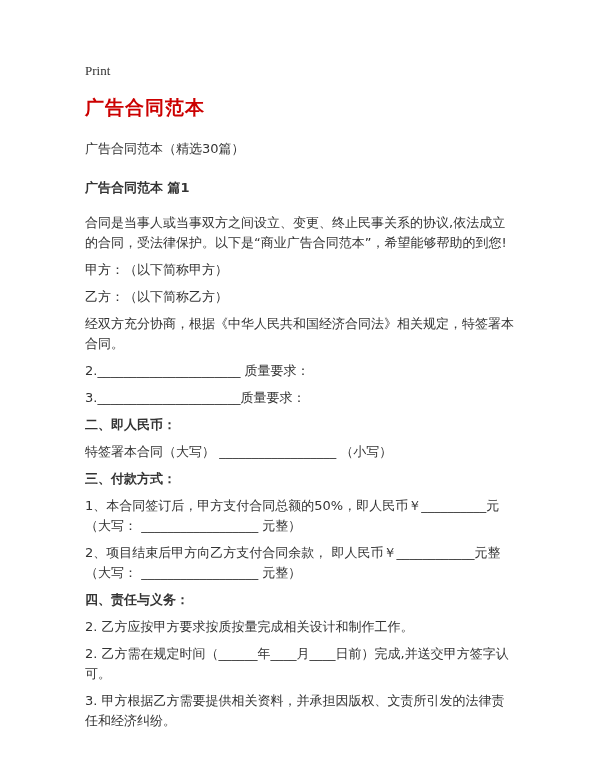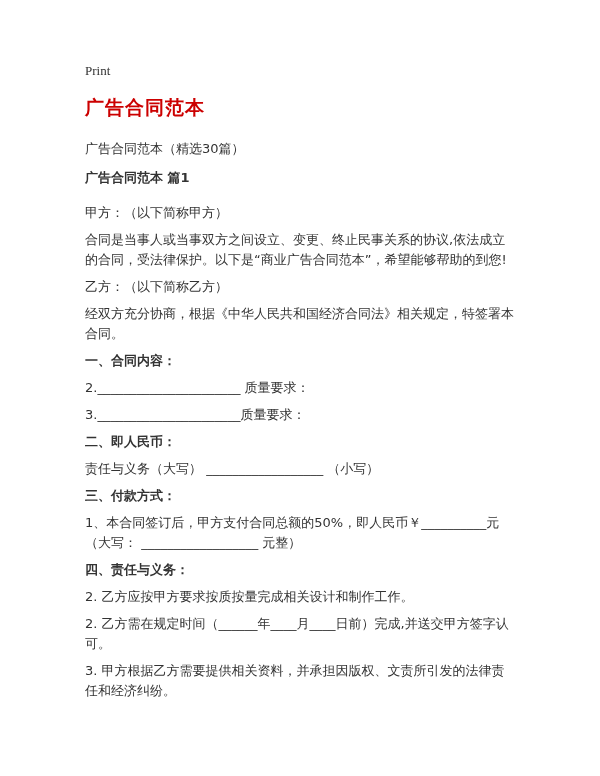--- a/index.html
+++ b/index.html
@@ -34,59 +34,59 @@
     letter-spacing: 1px;
   }
   .line {
     font-size: 13px;
     line-height: 20px;
     margin: 0 0 7px 0;
     word-break: break-all;
     white-space: normal;
   }
   .bold { font-weight: bold; }
-  .subtitle { margin-bottom: 9px; }
+  .subtitle { margin-bottom: 19px; }
   .piece-heading { margin-bottom: 15px; }
 </style>
 </head>
 <body>
 
 <div class="page">
 
   <span class="print-link">Print</span>
 
   <h1 class="doc-title" style="color: rgb(204, 0, 0);">广告合同范本</h1>
 
   <p class="line subtitle">广告合同范本（精选30篇）</p>
 
   <p class="line bold piece-heading">广告合同范本 篇1</p>
 
+  <p class="line">合同是当事人或当事双方之间设立、变更、终止民事关系的协议,依法成立的合同，受法律保护。以下是“商业广告合同范本”，希望能够帮助的到您!</p>
+
   <p class="line">甲方：（以下简称甲方）</p>
-
-  <p class="line">合同是当事人或当事双方之间设立、变更、终止民事关系的协议,依法成立的合同，受法律保护。以下是“商业广告合同范本”，希望能够帮助的到您!</p>
 
   <p class="line">乙方：（以下简称乙方）</p>
 
   <p class="line">经双方充分协商，根据《中华人民共和国经济合同法》相关规定，特签署本合同。</p>
 
-  <p class="line bold">一、合同内容：</p>
 
 
   <p class="line">2.______________________ 质量要求：</p>
 
   <p class="line">3.______________________质量要求：</p>
 
   <p class="line bold">二、即人民币：</p>
 
-  <p class="line">责任与义务（大写） __________________ （小写）</p>
+  <p class="line">特签署本合同（大写） __________________ （小写）</p>
 
   <p class="line bold">三、付款方式：</p>
 
   <p class="line">1、本合同签订后，甲方支付合同总额的50%，即人民币￥__________元（大写： __________________ 元整）</p>
 
+  <p class="line">2、项目结束后甲方向乙方支付合同余款， 即人民币￥____________元整（大写： __________________ 元整）</p>
 
   <p class="line bold">四、责任与义务：</p>
 
   <p class="line">2. 乙方应按甲方要求按质按量完成相关设计和制作工作。</p>
 
   <p class="line">2. 乙方需在规定时间（______年____月____日前）完成,并送交甲方签字认可。</p>
 
   <p class="line">3. 甲方根据乙方需要提供相关资料，并承担因版权、文责所引发的法律责任和经济纠纷。</p>
 
 </div>

